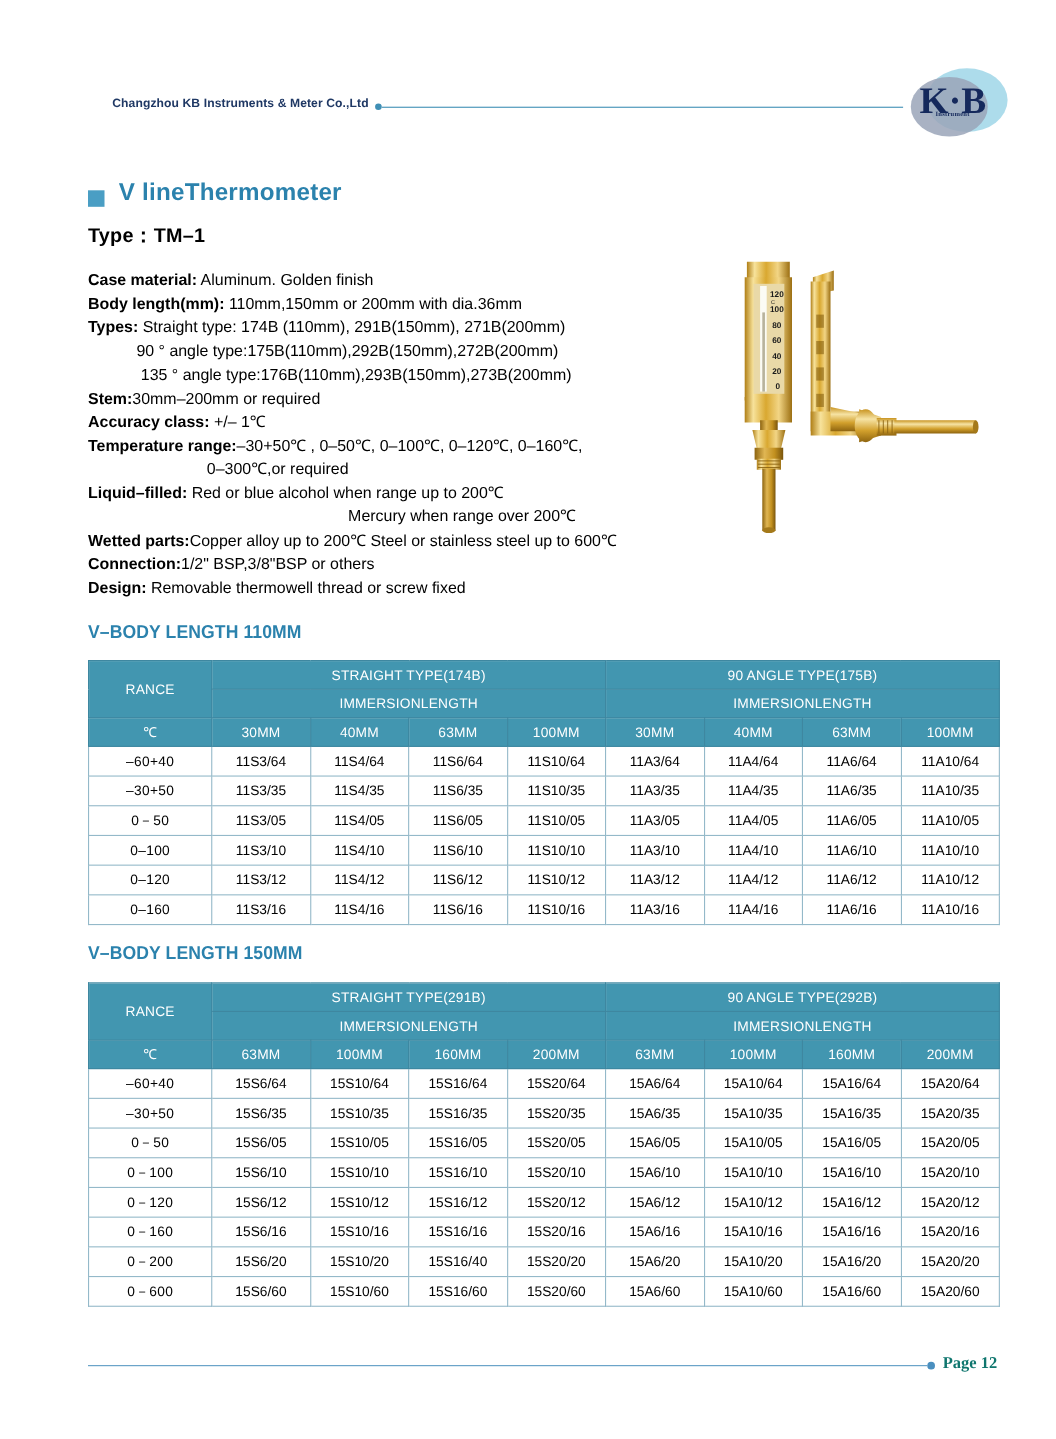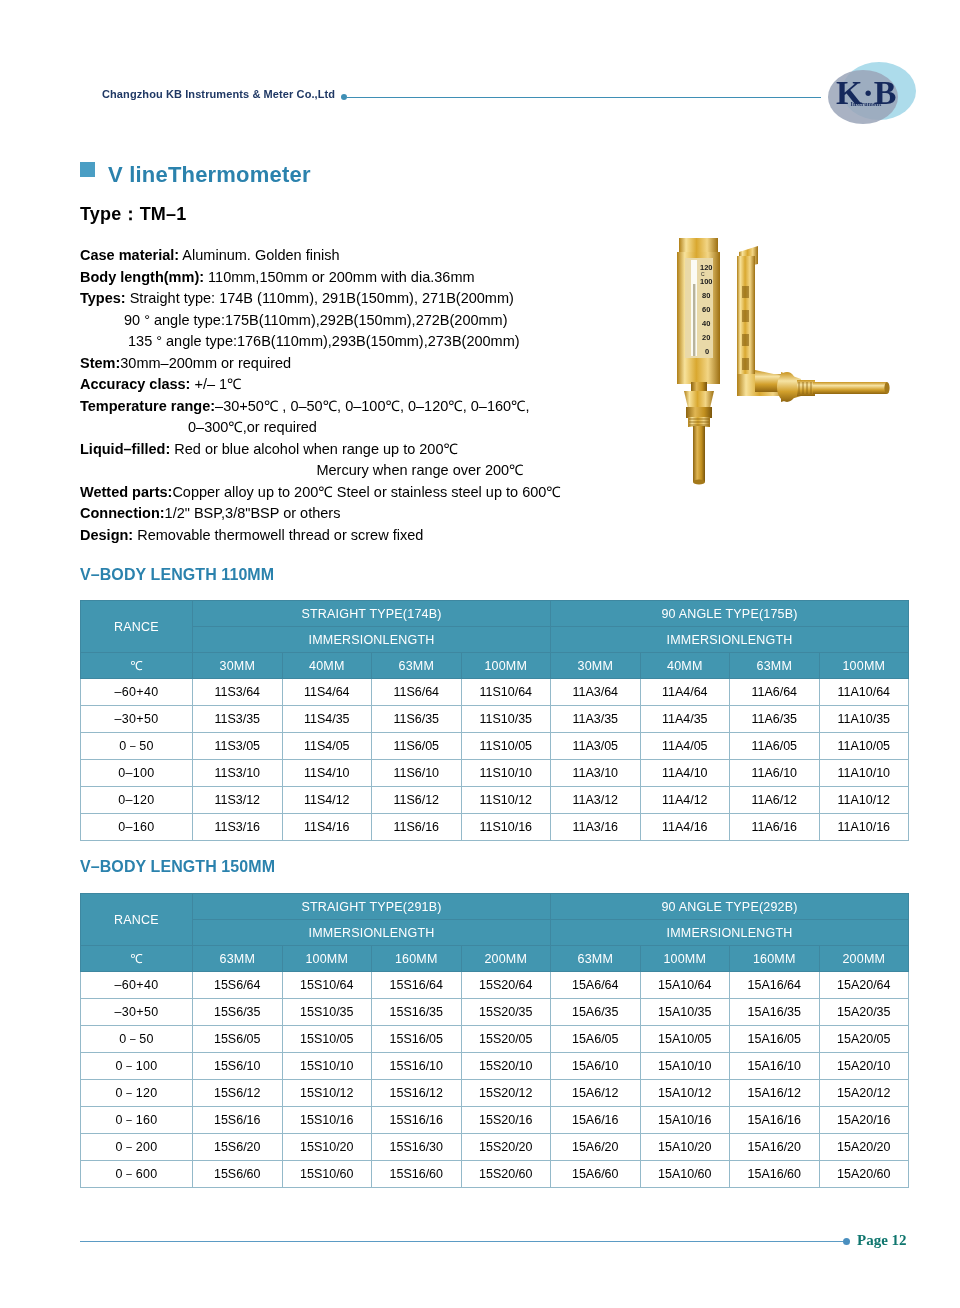--- a/index.html
+++ b/index.html
@@ -105,21 +105,21 @@
     color: #15295c;
     letter-spacing: 0.2px;
   }
 
   
   .title-row {
     position: absolute;
     left: 80px;
     top: 162px;
     display: flex;
-    align-items: flex-start;
+    align-items: flex-end;
   }
   .title-bullet {
     width: 15px;
     height: 15px;
     background: #4a9ec4;
     margin-right: 13px;
   }
   .title-text {
     font-size: 22px;
     font-weight: bold;
@@ -588,21 +588,21 @@
         <td>15S20/16</td>
         <td>15A6/16</td>
         <td>15A10/16</td>
         <td>15A16/16</td>
         <td>15A20/16</td>
       </tr>
       <tr>
         <td>0－200</td>
         <td>15S6/20</td>
         <td>15S10/20</td>
-        <td>15S16/30</td>
+        <td>15S16/40</td>
         <td>15S20/20</td>
         <td>15A6/20</td>
         <td>15A10/20</td>
         <td>15A16/20</td>
         <td>15A20/20</td>
       </tr>
       <tr>
         <td>0－600</td>
         <td>15S6/60</td>
         <td>15S10/60</td>

